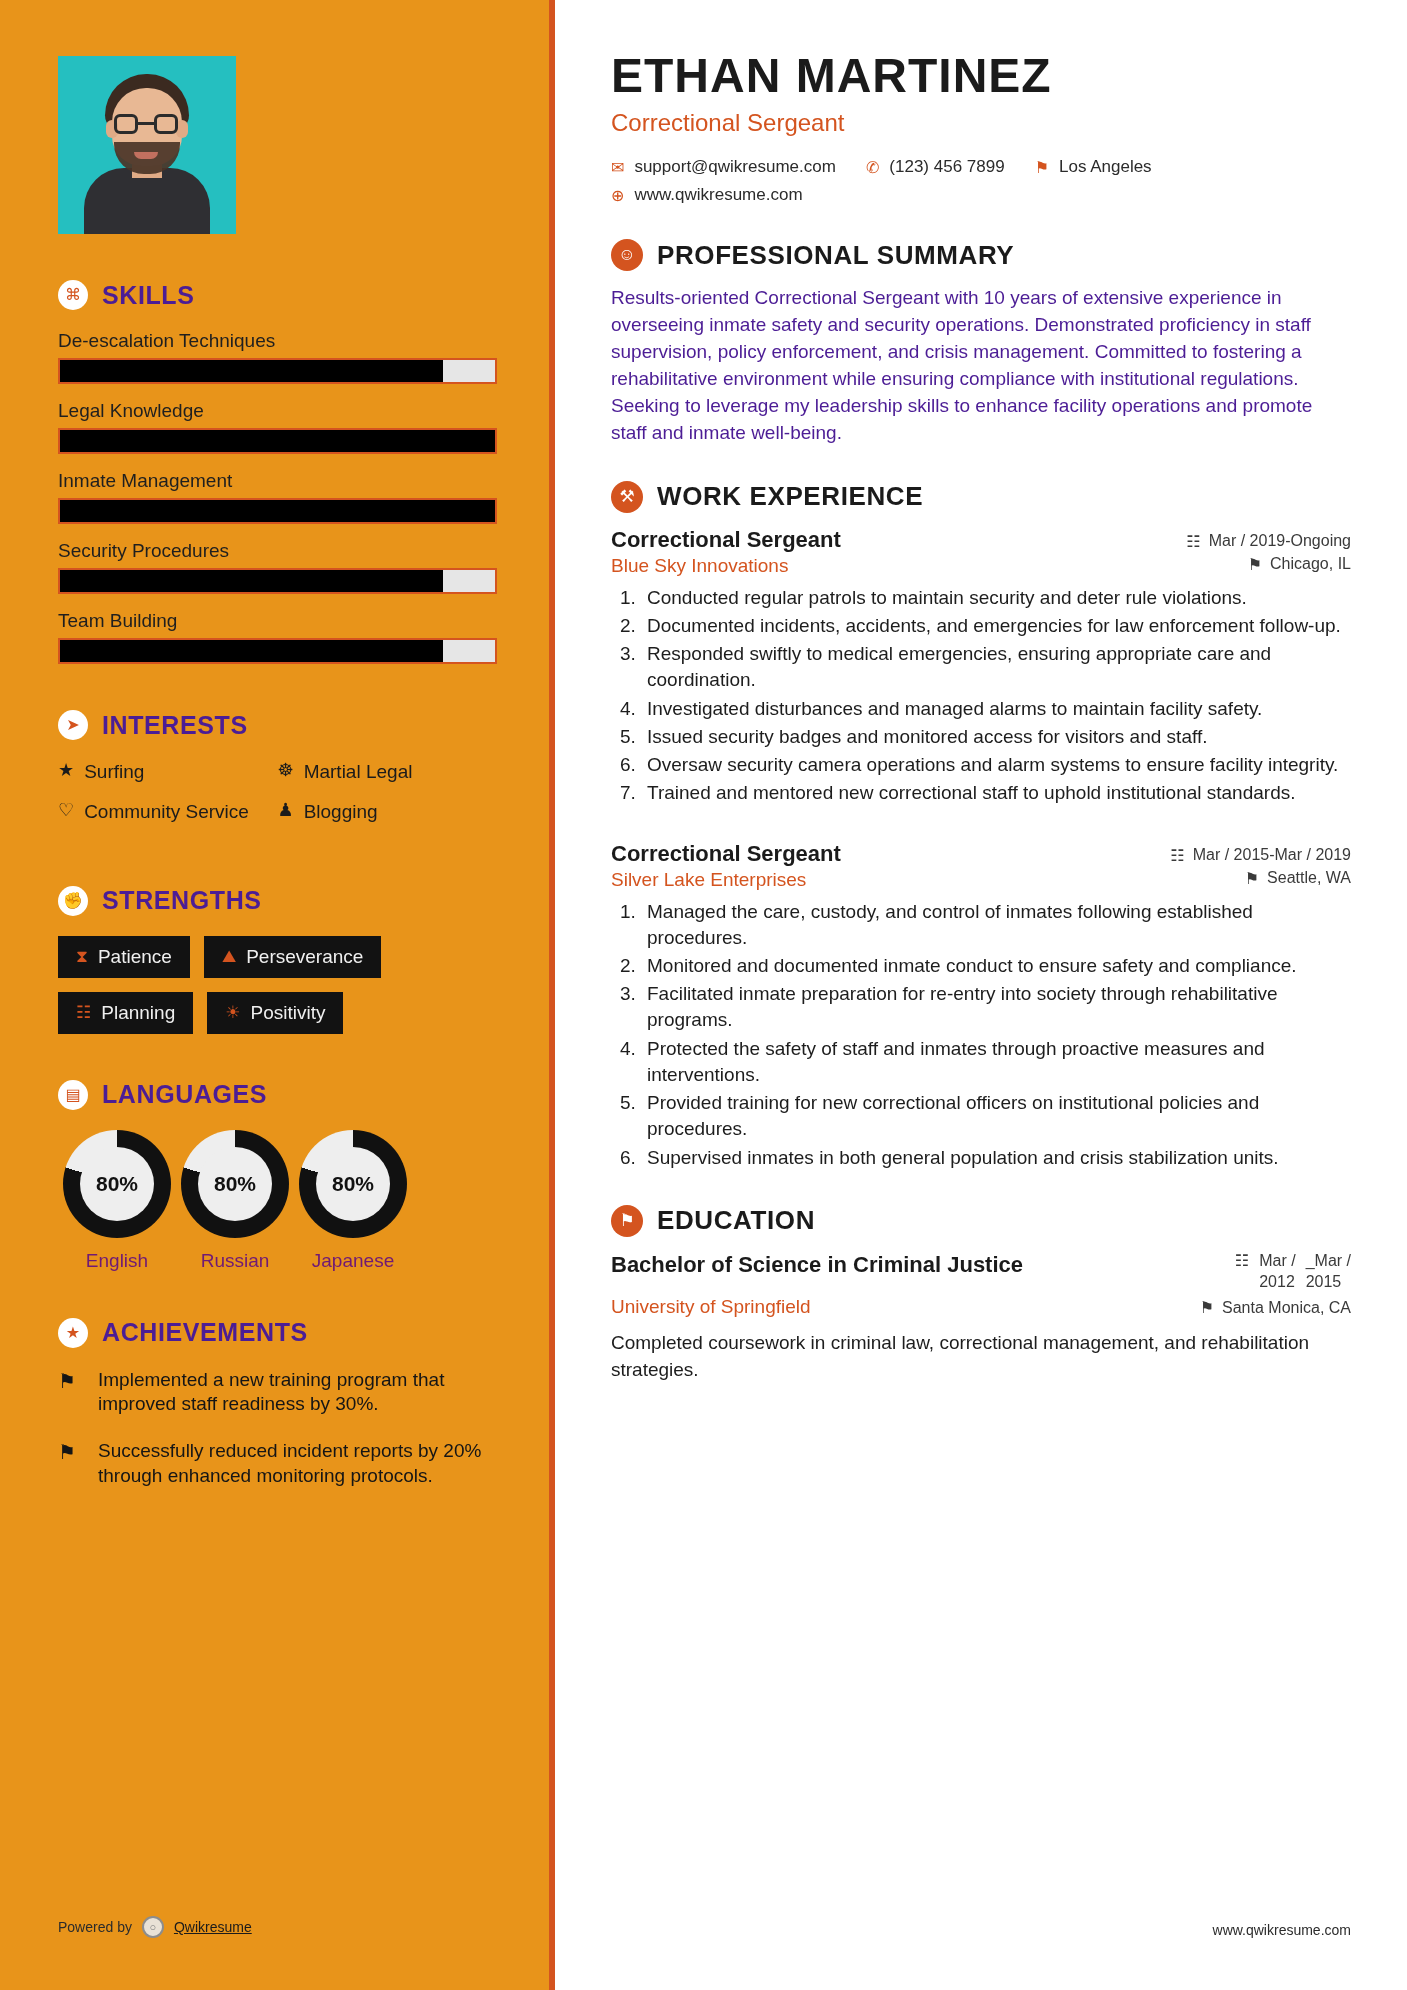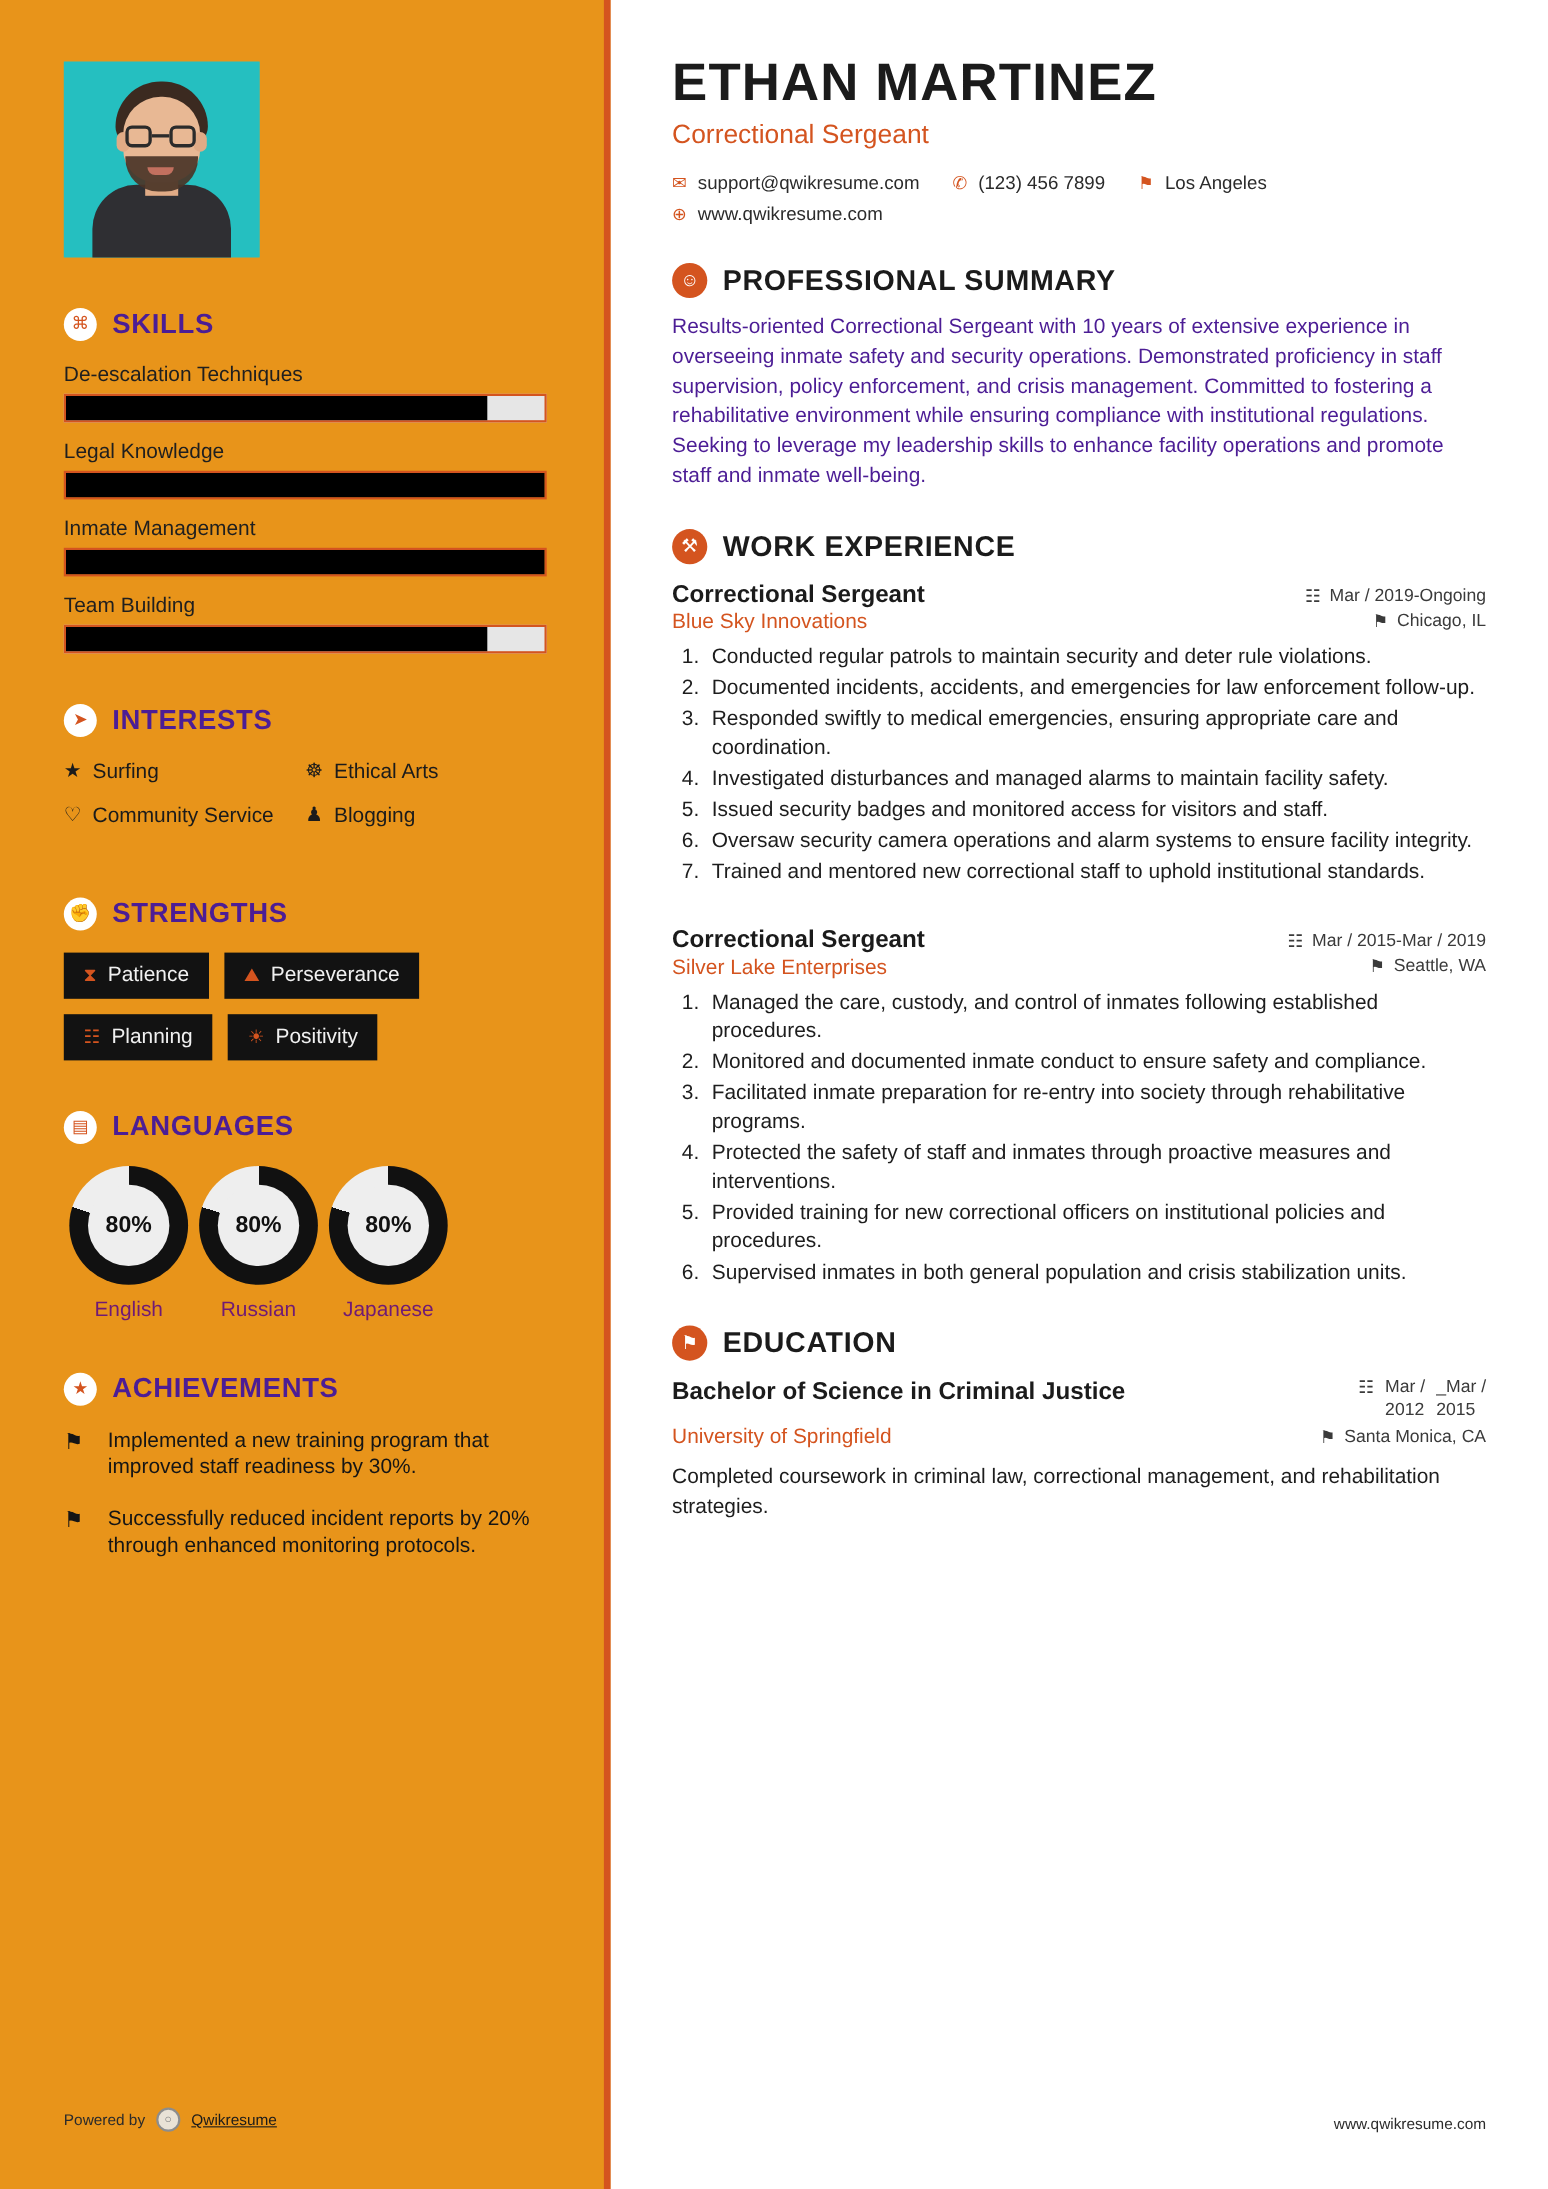--- a/index.html
+++ b/index.html
@@ -226,40 +226,46 @@
             <div class="skill-fill" id="sk1" style="width: 100%;"></div>
           </div>
       </div>
       <div>
         <div class="skill-name">Inmate Management</div>
         <div class="skill-bar">
             <div class="skill-fill" id="sk2" style="width: 100%;"></div>
           </div>
       </div>
       <div>
+        <div class="skill-name">Security Procedures</div>
+        <div class="skill-bar">
+            <div class="skill-fill" id="sk3" style="width: 88%;"></div>
+          </div>
+      </div>
+      <div>
         <div class="skill-name">Team Building</div>
         <div class="skill-bar">
             <div class="skill-fill" id="sk5" style="width: 88%;"></div>
           </div>
       </div>
     </div>
 
     <div class="side-block">
       <div class="sec-head">
         <span class="ico">➤</span>
         <span class="ttl">INTERESTS</span>
       </div>
       <div class="int-grid">
         <div class="int-item">
           <span class="g">★</span>
           <span>Surfing</span>
         </div>
         <div class="int-item">
           <span class="g">☸</span>
-          <span>Ethical Arts</span>
+          <span>Martial Legal</span>
         </div>
         <div class="int-item">
           <span class="g">♡</span>
           <span>Community Service</span>
         </div>
         <div class="int-item">
           <span class="g">♟</span>
           <span>Blogging</span>
         </div>
       </div>

